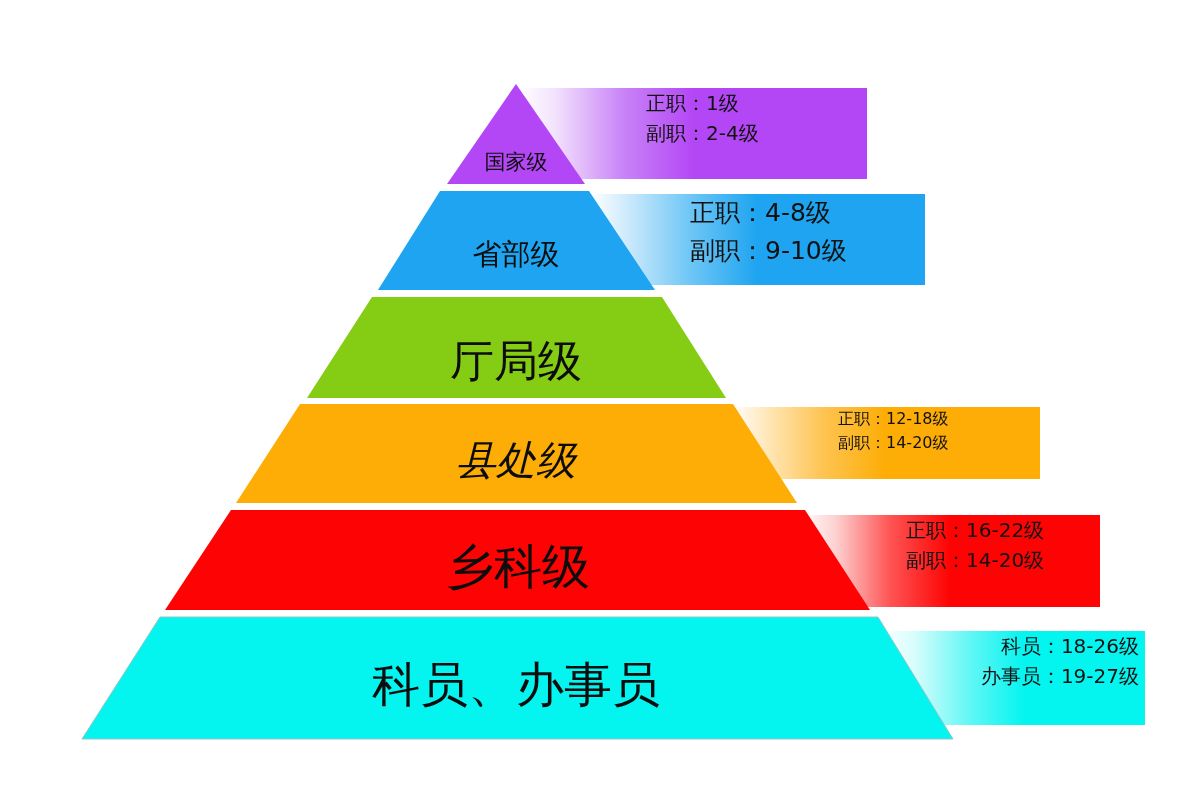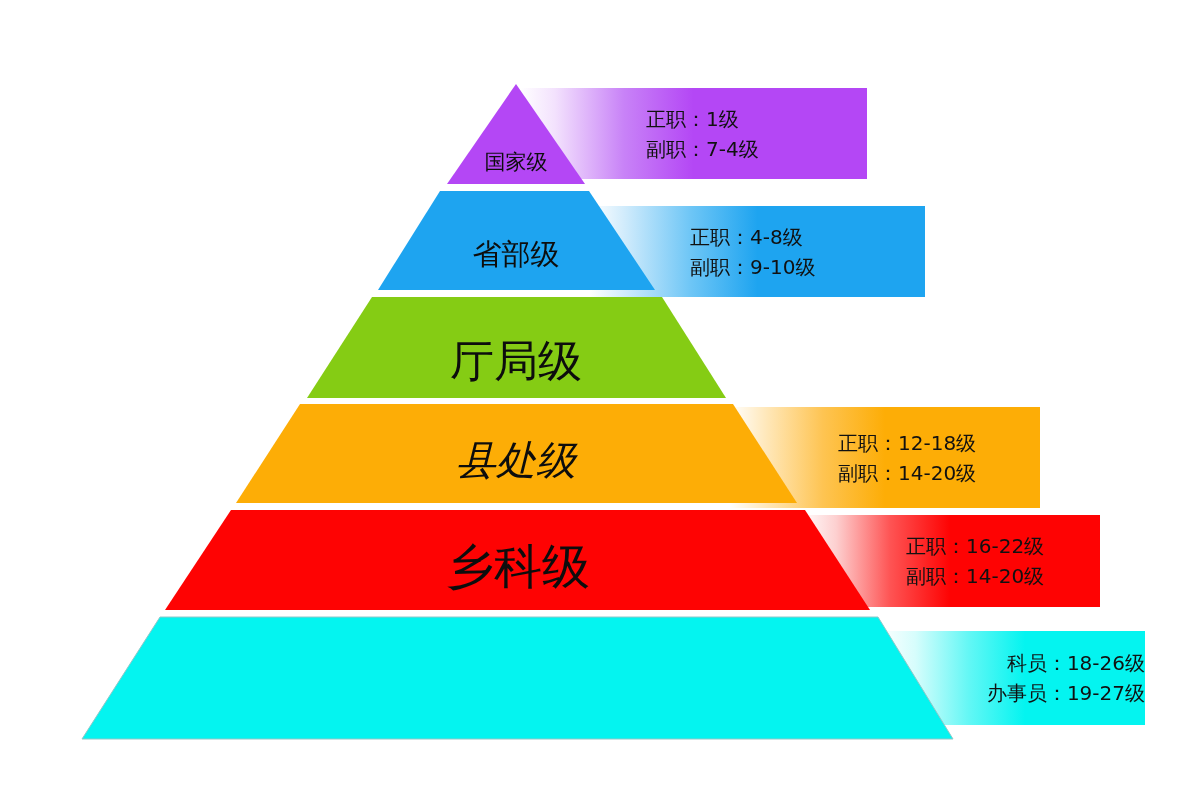--- a/index.html
+++ b/index.html
@@ -17,21 +17,21 @@
     .diagram {
       position: absolute;
       left: 0; top: 0;
       width: 1200px; height: 800px;
     }
     .info-box {
       position: absolute;
       box-sizing: border-box;
       display: flex;
       flex-direction: column;
-      justify-content: center;
+      justify-content: flex-start;
       color: #111111;
     }
     .info-line {
       white-space: nowrap;
       line-height: 1.5;
     }
     .tier {
       position: absolute;
       left: 0; top: 0;
       width: 1200px; height: 800px;
@@ -49,43 +49,43 @@
     }
   </style>
 </head>
 <body>
 
 <div class="diagram">
 
   <div class="info-box" style="left:520px; top:88px; width:347px; height:91px; padding-left:126px; font-size:20px;
               background: linear-gradient(to right, #ffffff 0%, #f3e2fd 10%, #c882f7 30%, #b447f5 50%, #b447f5 100%);">
     <div class="info-line">正职：1级</div>
-    <div class="info-line">副职：7-4级</div>
+    <div class="info-line">副职：2-4级</div>
   </div>
 
-  <div class="info-box" style="left:590px; top:194px; width:335px; height:91px; padding-left:100px; font-size:20px;
-              background: linear-gradient(to right, #ffffff 0%, #d2ecfc 10%, #6ec6f6 30%, #1ea4f0 50%, #1ea4f0 100%); margin-top: 12px;">
+  <div class="info-box" style="left:590px; top:194px; width:335px; height:91px; padding-left:100px; font-size:25px;
+              background: linear-gradient(to right, #ffffff 0%, #d2ecfc 10%, #6ec6f6 30%, #1ea4f0 50%, #1ea4f0 100%);">
     <div class="info-line">正职：4-8级</div>
     <div class="info-line">副职：9-10级</div>
   </div>
 
 
-  <div class="info-box" style="left:730px; top:407px; width:310px; height:101px; padding-left:108px; font-size:20px;
+  <div class="info-box" style="left:730px; top:407px; width:310px; height:72px; padding-left:108px; font-size:16px;
               background: linear-gradient(to right, #ffffff 0%, #ffe7b8 12%, #fec452 30%, #fdad06 50%, #fdad06 100%);">
     <div class="info-line">正职：12-18级</div>
     <div class="info-line">副职：14-20级</div>
   </div>
 
   <div class="info-box" style="left:800px; top:515px; width:300px; height:92px; padding-left:106px; font-size:20px;
               background: linear-gradient(to right, #ffffff 0%, #fdd0d0 12%, #fe5454 30%, #fe0303 50%, #fe0303 100%);">
     <div class="info-line">正职：16-22级</div>
     <div class="info-line">副职：14-20级</div>
   </div>
 
-  <div class="info-box" style="left:878px; top:631px; width:267px; height:94px; align-items:flex-end; font-size:20px;
+  <div class="info-box" style="left:878px; top:631px; width:267px; height:94px; padding-right:6px; align-items:flex-end; font-size:20px;
               background: linear-gradient(to right, #ffffff 0%, #d6fdfc 14%, #63f7f5 34%, #04f4f0 55%, #04f4f0 100%);">
     <div class="info-line">科员：18-26级</div>
     <div class="info-line">办事员：19-27级</div>
   </div>
 
   <div class="tier">
     <svg width="1200" height="800">
       <polygon points="516,84 585,184 447,184" fill="#b447f5"></polygon>
     </svg>
     <div class="tier-label" style="left:516px; top:148px; font-size:21px;">国家级</div>
@@ -116,15 +116,16 @@
     <svg width="1200" height="800">
       <polygon points="231,510 805,510 870,610 165,610" fill="#fe0303"></polygon>
     </svg>
     <div class="tier-label" style="left:518px; top:535px; font-size:48px;">乡科级</div>
   </div>
 
   <div class="tier">
     <svg width="1200" height="800">
       <polygon points="160,617 878,617 953,739 82,739" fill="#04f4f0" stroke="#8fc8c8" stroke-width="1"></polygon>
     </svg>
+    <div class="tier-label" style="left:516px; top:653px; font-size:48px;">科员、办事员</div>
   </div>
 
 </div>
 
 </body></html>

